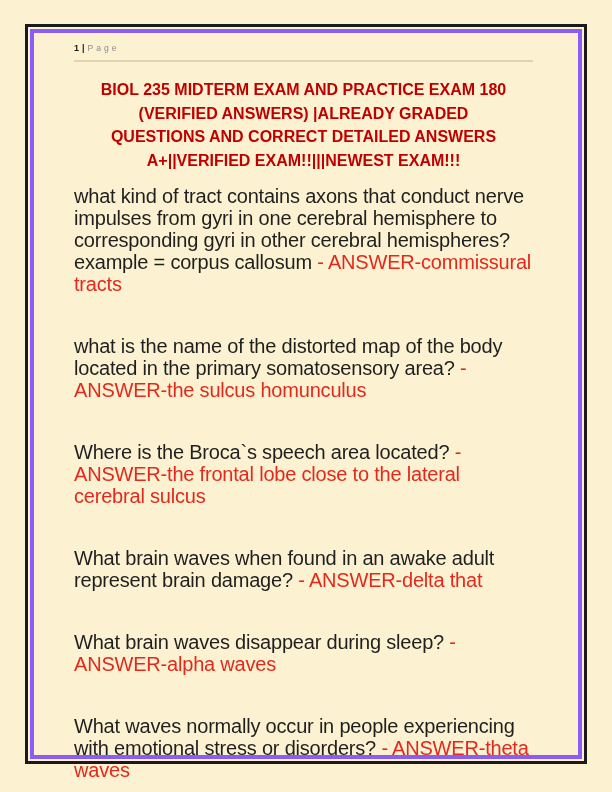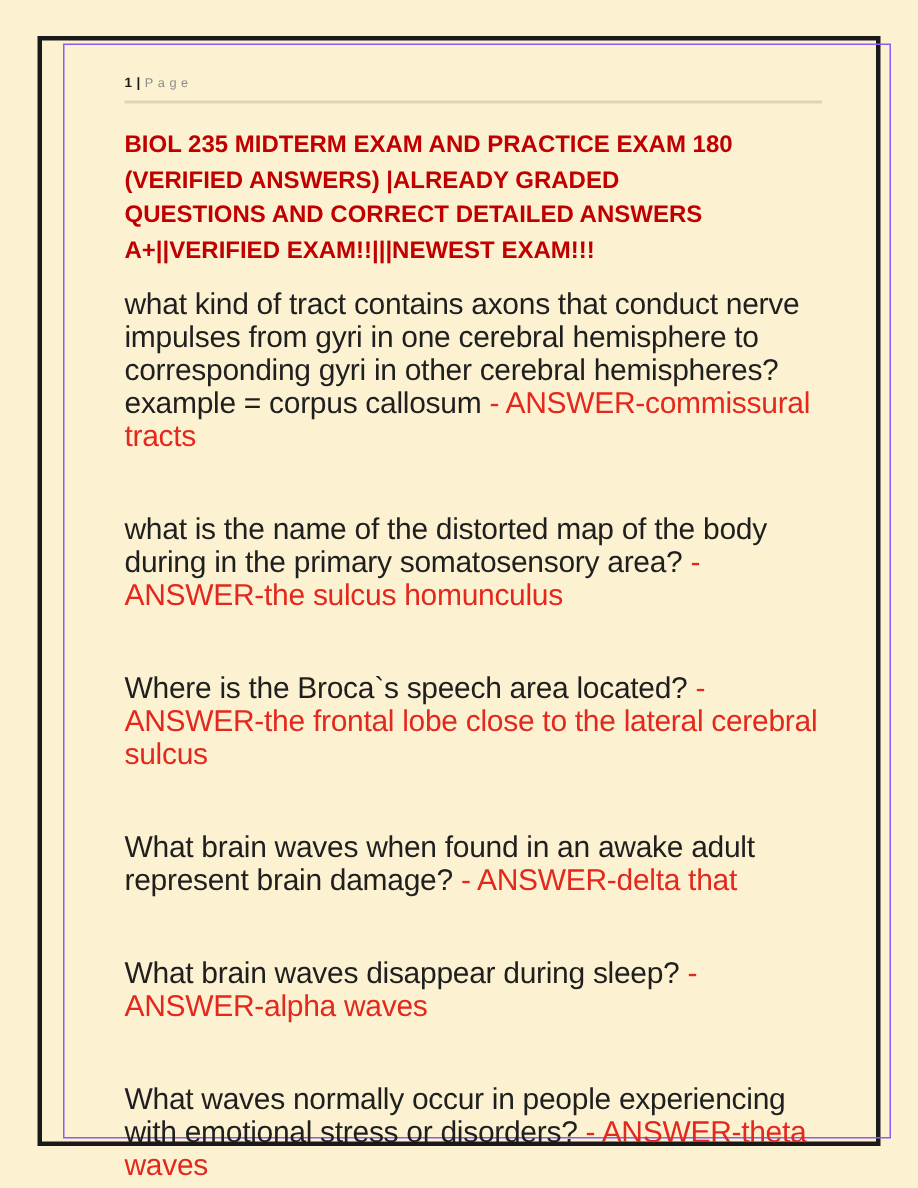--- a/index.html
+++ b/index.html
@@ -23,23 +23,22 @@
     top: 24px;
     width: 562px;
     height: 740px;
     border: 3px solid #1A1A1A;
     padding: 2px;
   }
 
   .frame-inner {
     width: 100%;
     height: 100%;
-    border: 1px solid #8b5cf6;
-    padding: 19px 45px 0 40px;
-    margin-left: 12px;
+    border: 4px solid #8b5cf6;
+    padding: 9px 45px 0 40px;
   }
 
   .page-header {
     font-size: 9px;
     line-height: 12px;
     border-bottom: 2px solid #E0D5B2;
     padding-bottom: 6px;
   }
 
   .page-number {
@@ -54,20 +53,21 @@
   }
 
   .page-label {
     color: #8C8C8C;
     letter-spacing: 3px;
     font-size: 8.5px;
   }
 
   .exam-title {
     margin-top: 16px;
+    text-align: center;
     color: #C00000;
     font-weight: bold;
     font-size: 16px;
     line-height: 23.5px;
   }
 
   .exam-title .title-line {
     white-space: nowrap;
   }
 
@@ -112,21 +112,21 @@
     </div>
 
     <div class="qa-list">
 
       <p class="qa">
         <span class="question">what kind of tract contains axons that conduct nerve impulses from gyri in one cerebral hemisphere to corresponding gyri in other cerebral hemispheres? example = corpus callosum</span>
         <span class="answer">- ANSWER-commissural tracts</span>
       </p>
 
       <p class="qa">
-        <span class="question">what is the name of the distorted map of the body during in the primary somatosensory area?</span>
+        <span class="question">what is the name of the distorted map of the body located in the primary somatosensory area?</span>
         <span class="answer">- ANSWER-the sulcus homunculus</span>
       </p>
 
       <p class="qa">
         <span class="question">Where is the Broca`s speech area located?</span>
         <span class="answer">- ANSWER-the frontal lobe close to the lateral cerebral sulcus</span>
       </p>
 
       <p class="qa">
         <span class="question">What brain waves when found in an awake adult represent brain damage?</span>

